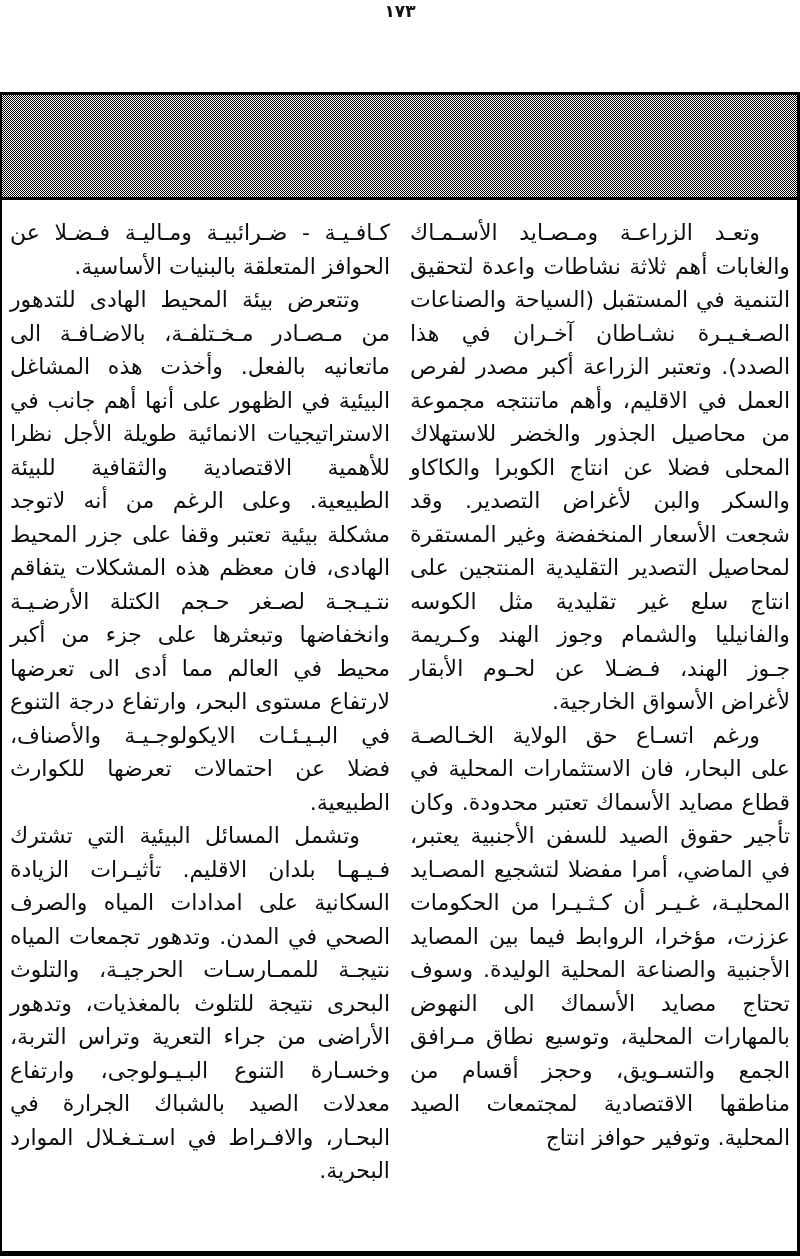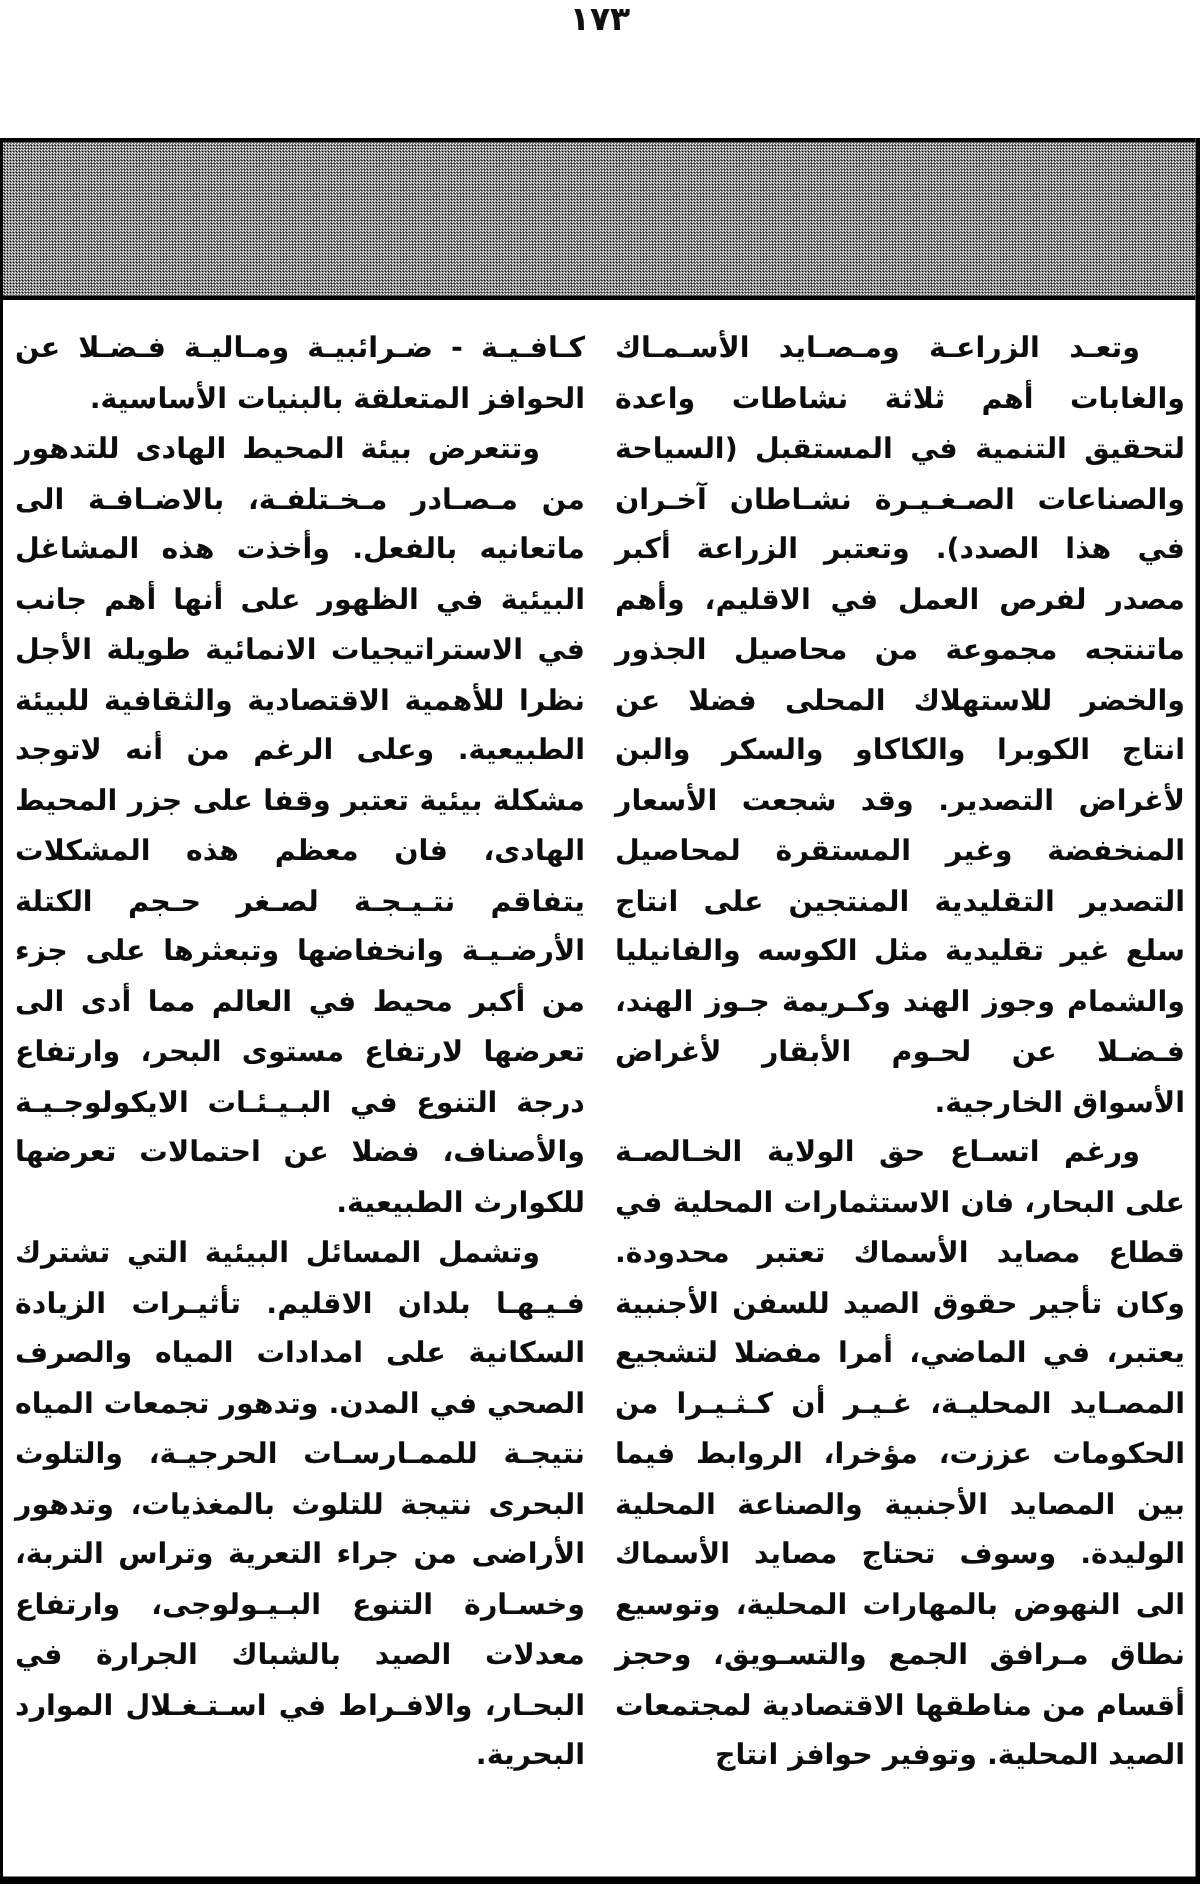--- a/index.html
+++ b/index.html
@@ -14,21 +14,21 @@
     height: 1259px;
     background: #ffffff;
     overflow: hidden;
   }
   .page-number {
     position: absolute;
     top: 1px;
     left: 0;
     right: 0;
     text-align: center;
-    font-size: 22px;
+    font-size: 17px;
     font-weight: 700;
     color: #111111;
   }
   
   .page-frame {
     position: absolute;
     top: 92px;
     left: 0;
     width: 800px;
     height: 1164px;
@@ -54,23 +54,23 @@
     display: flex;
     flex-direction: row;
     direction: rtl;          
     gap: 20px;
   }
   .column {
     flex: 1;
     min-width: 0;
     direction: rtl;
     text-align: justify;
-    font-size: 19px;
+    font-size: 22px;
     line-height: 33.5px;
-    font-weight: 700;
+    font-weight: 400;
     color: #0d0d0d;
   }
   .column p { margin: 0; }
   .column p.indent { text-indent: 30px; }
 </style>
 </head>
 <body>
 
 <div class="page">
 

